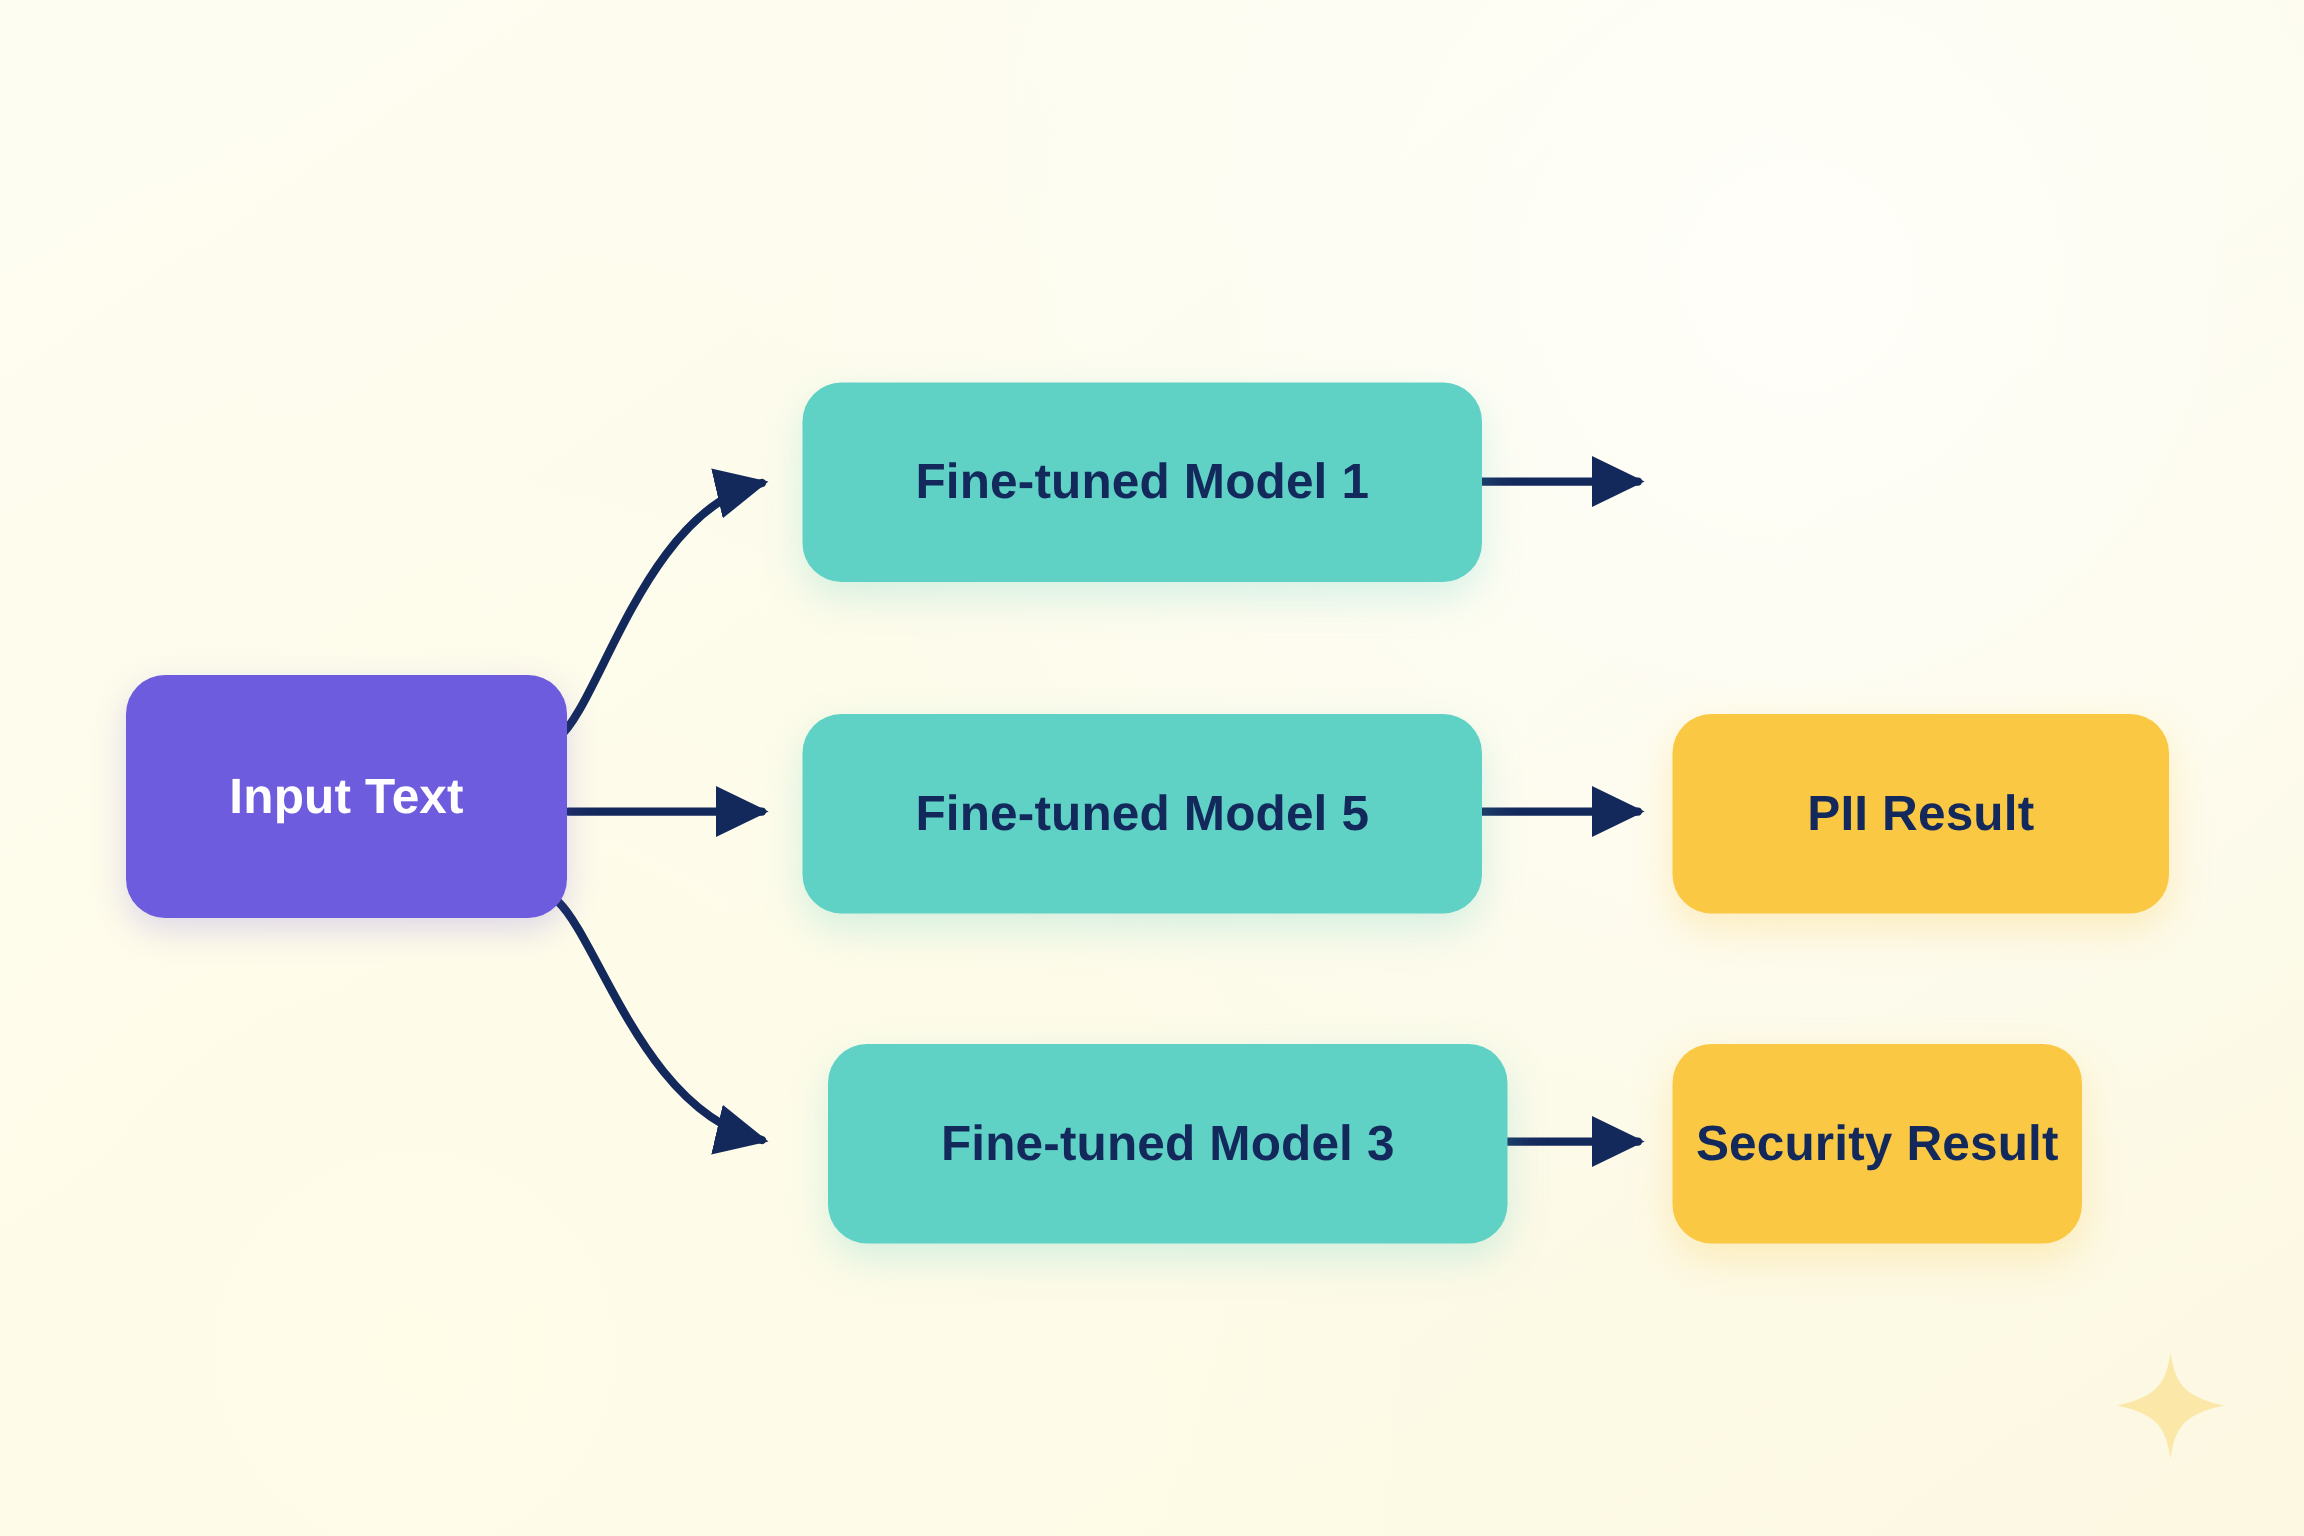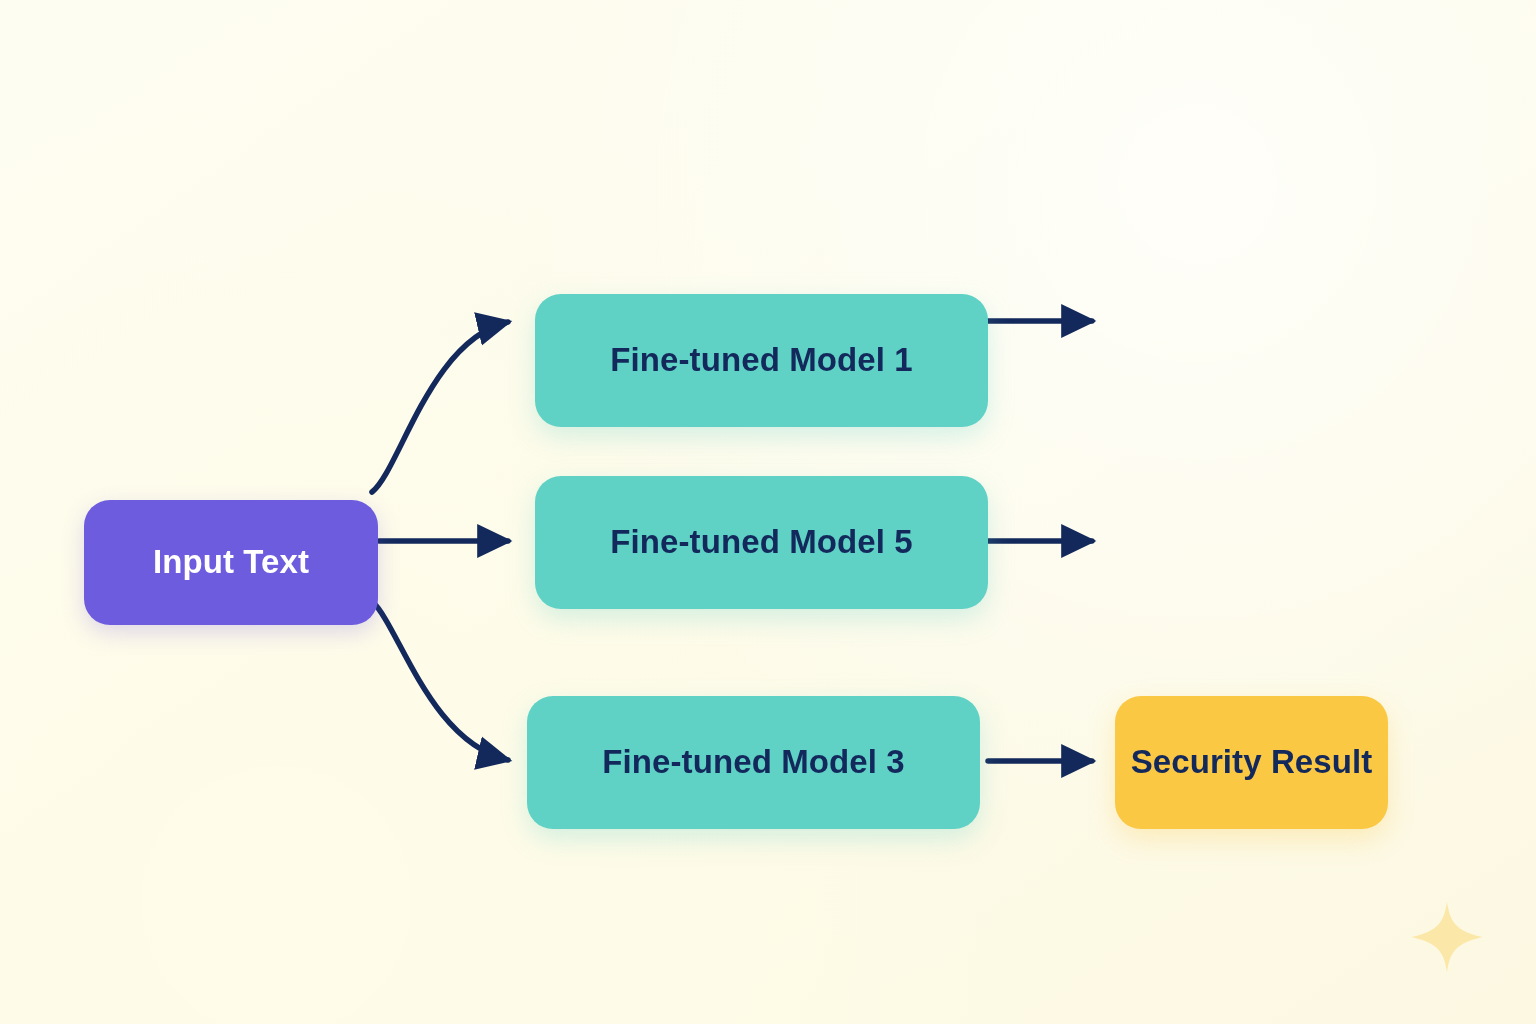--- a/index.html
+++ b/index.html
@@ -103,37 +103,40 @@
 
     <path d="M 372 601 C 400 628 430 742 508 760" fill="none" stroke="#13295c" stroke-width="5.5" stroke-linecap="round" marker-end="url(#arrowhead)"></path>
 
     <path d="M 988 321 L 1092 321" fill="none" stroke="#13295c" stroke-width="5.5" stroke-linecap="round" marker-end="url(#arrowhead)"></path>
 
     <path d="M 988 541 L 1092 541" fill="none" stroke="#13295c" stroke-width="5.5" stroke-linecap="round" marker-end="url(#arrowhead)"></path>
 
     <path d="M 988 761 L 1092 761" fill="none" stroke="#13295c" stroke-width="5.5" stroke-linecap="round" marker-end="url(#arrowhead)"></path>
   </svg>
 
-  <div class="node input" style="left:84px; top:500px; width:294px; height:125px;">
+  <div class="node input" style="left:84px; top:450px; width:294px; height:162px;">
     <span class="node-label">Input Text</span>
   </div>
 
-  <div class="node model" style="left:535px; top:255px; width:453px; height:133px;margin-top:39px;">
+  <div class="node model" style="left:535px; top:255px; width:453px; height:133px;">
     <span class="node-label">Fine-tuned Model 1</span>
   </div>
 
   <div class="node model" style="left:535px; top:476px; width:453px; height:133px;">
     <span class="node-label">Fine-tuned Model 5</span>
   </div>
 
-  <div class="node model" style="left:527px; top:696px; width:453px; height:133px;">
+  <div class="node model" style="left:552px; top:696px; width:453px; height:133px;">
     <span class="node-label">Fine-tuned Model 3</span>
   </div>
 
 
+  <div class="node result" style="left:1115px; top:476px; width:331px; height:133px;">
+    <span class="node-label">PII Result</span>
+  </div>
 
   <div class="node result" style="left:1115px; top:696px; width:273px; height:133px;">
     <span class="node-label">Security Result</span>
   </div>
 
   <svg id="sparkle" viewBox="0 0 100 100" xmlns="http://www.w3.org/2000/svg">
     <path d="M50 2 C54 30 62 42 98 50 C62 58 54 70 50 98 C46 70 38 58 2 50 C38 42 46 30 50 2 Z" fill="#fbe8a8"></path>
   </svg>
 
 </div>

